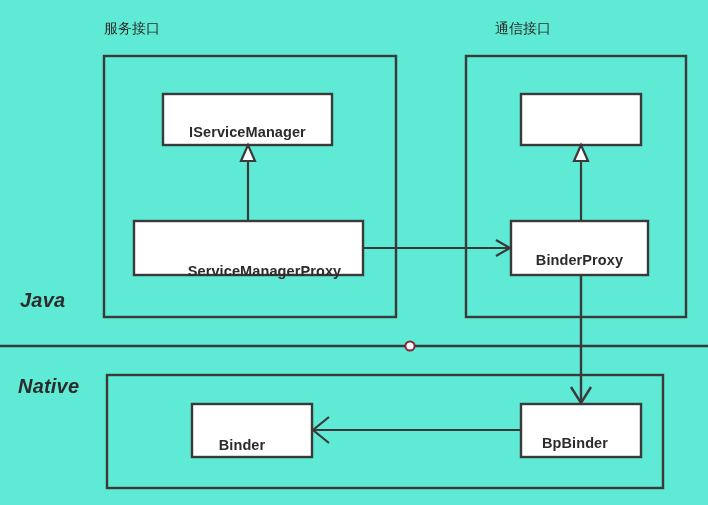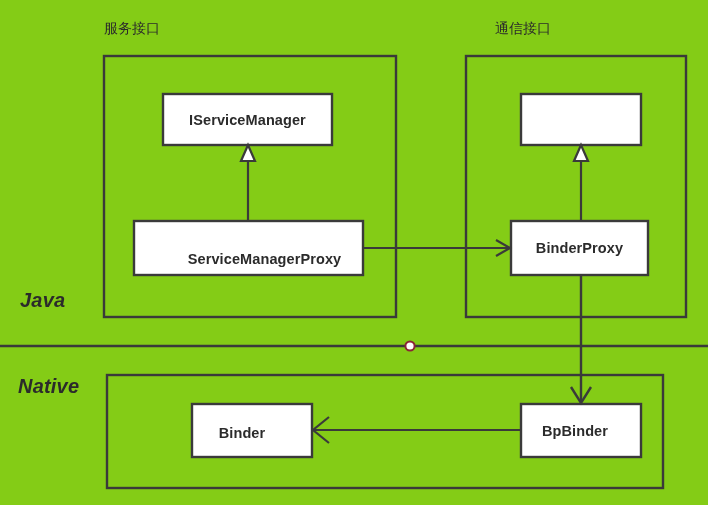--- a/index.html
+++ b/index.html
@@ -8,21 +8,21 @@
     padding: 0;
     background: #ffffff;
   }
   body {
     font-family: "Liberation Sans", "DejaVu Sans", sans-serif;
   }
   #diagram-root {
     position: relative;
     width: 708px;
     height: 505px;
-    background: #84cc16;
+    background: #5eead4;
     overflow: hidden;
   }
   
   #diagram-svg {
     position: absolute;
     left: 0;
     top: 0;
     width: 708px;
     height: 505px;
     display: block;
@@ -47,20 +47,21 @@
   .node-label {
     position: absolute;
     display: flex;
     align-items: center;
     justify-content: center;
     font-size: 14.5px;
     font-weight: bold;
     color: #2b2b2b;
     white-space: nowrap;
     letter-spacing: 0.1px;
+    margin-top: 12px;
   }
 </style>
 </head>
 <body>
 
 <div id="diagram-root">
 
   <svg id="diagram-svg" viewBox="0 0 708 505" xmlns="http://www.w3.org/2000/svg">
 
     

